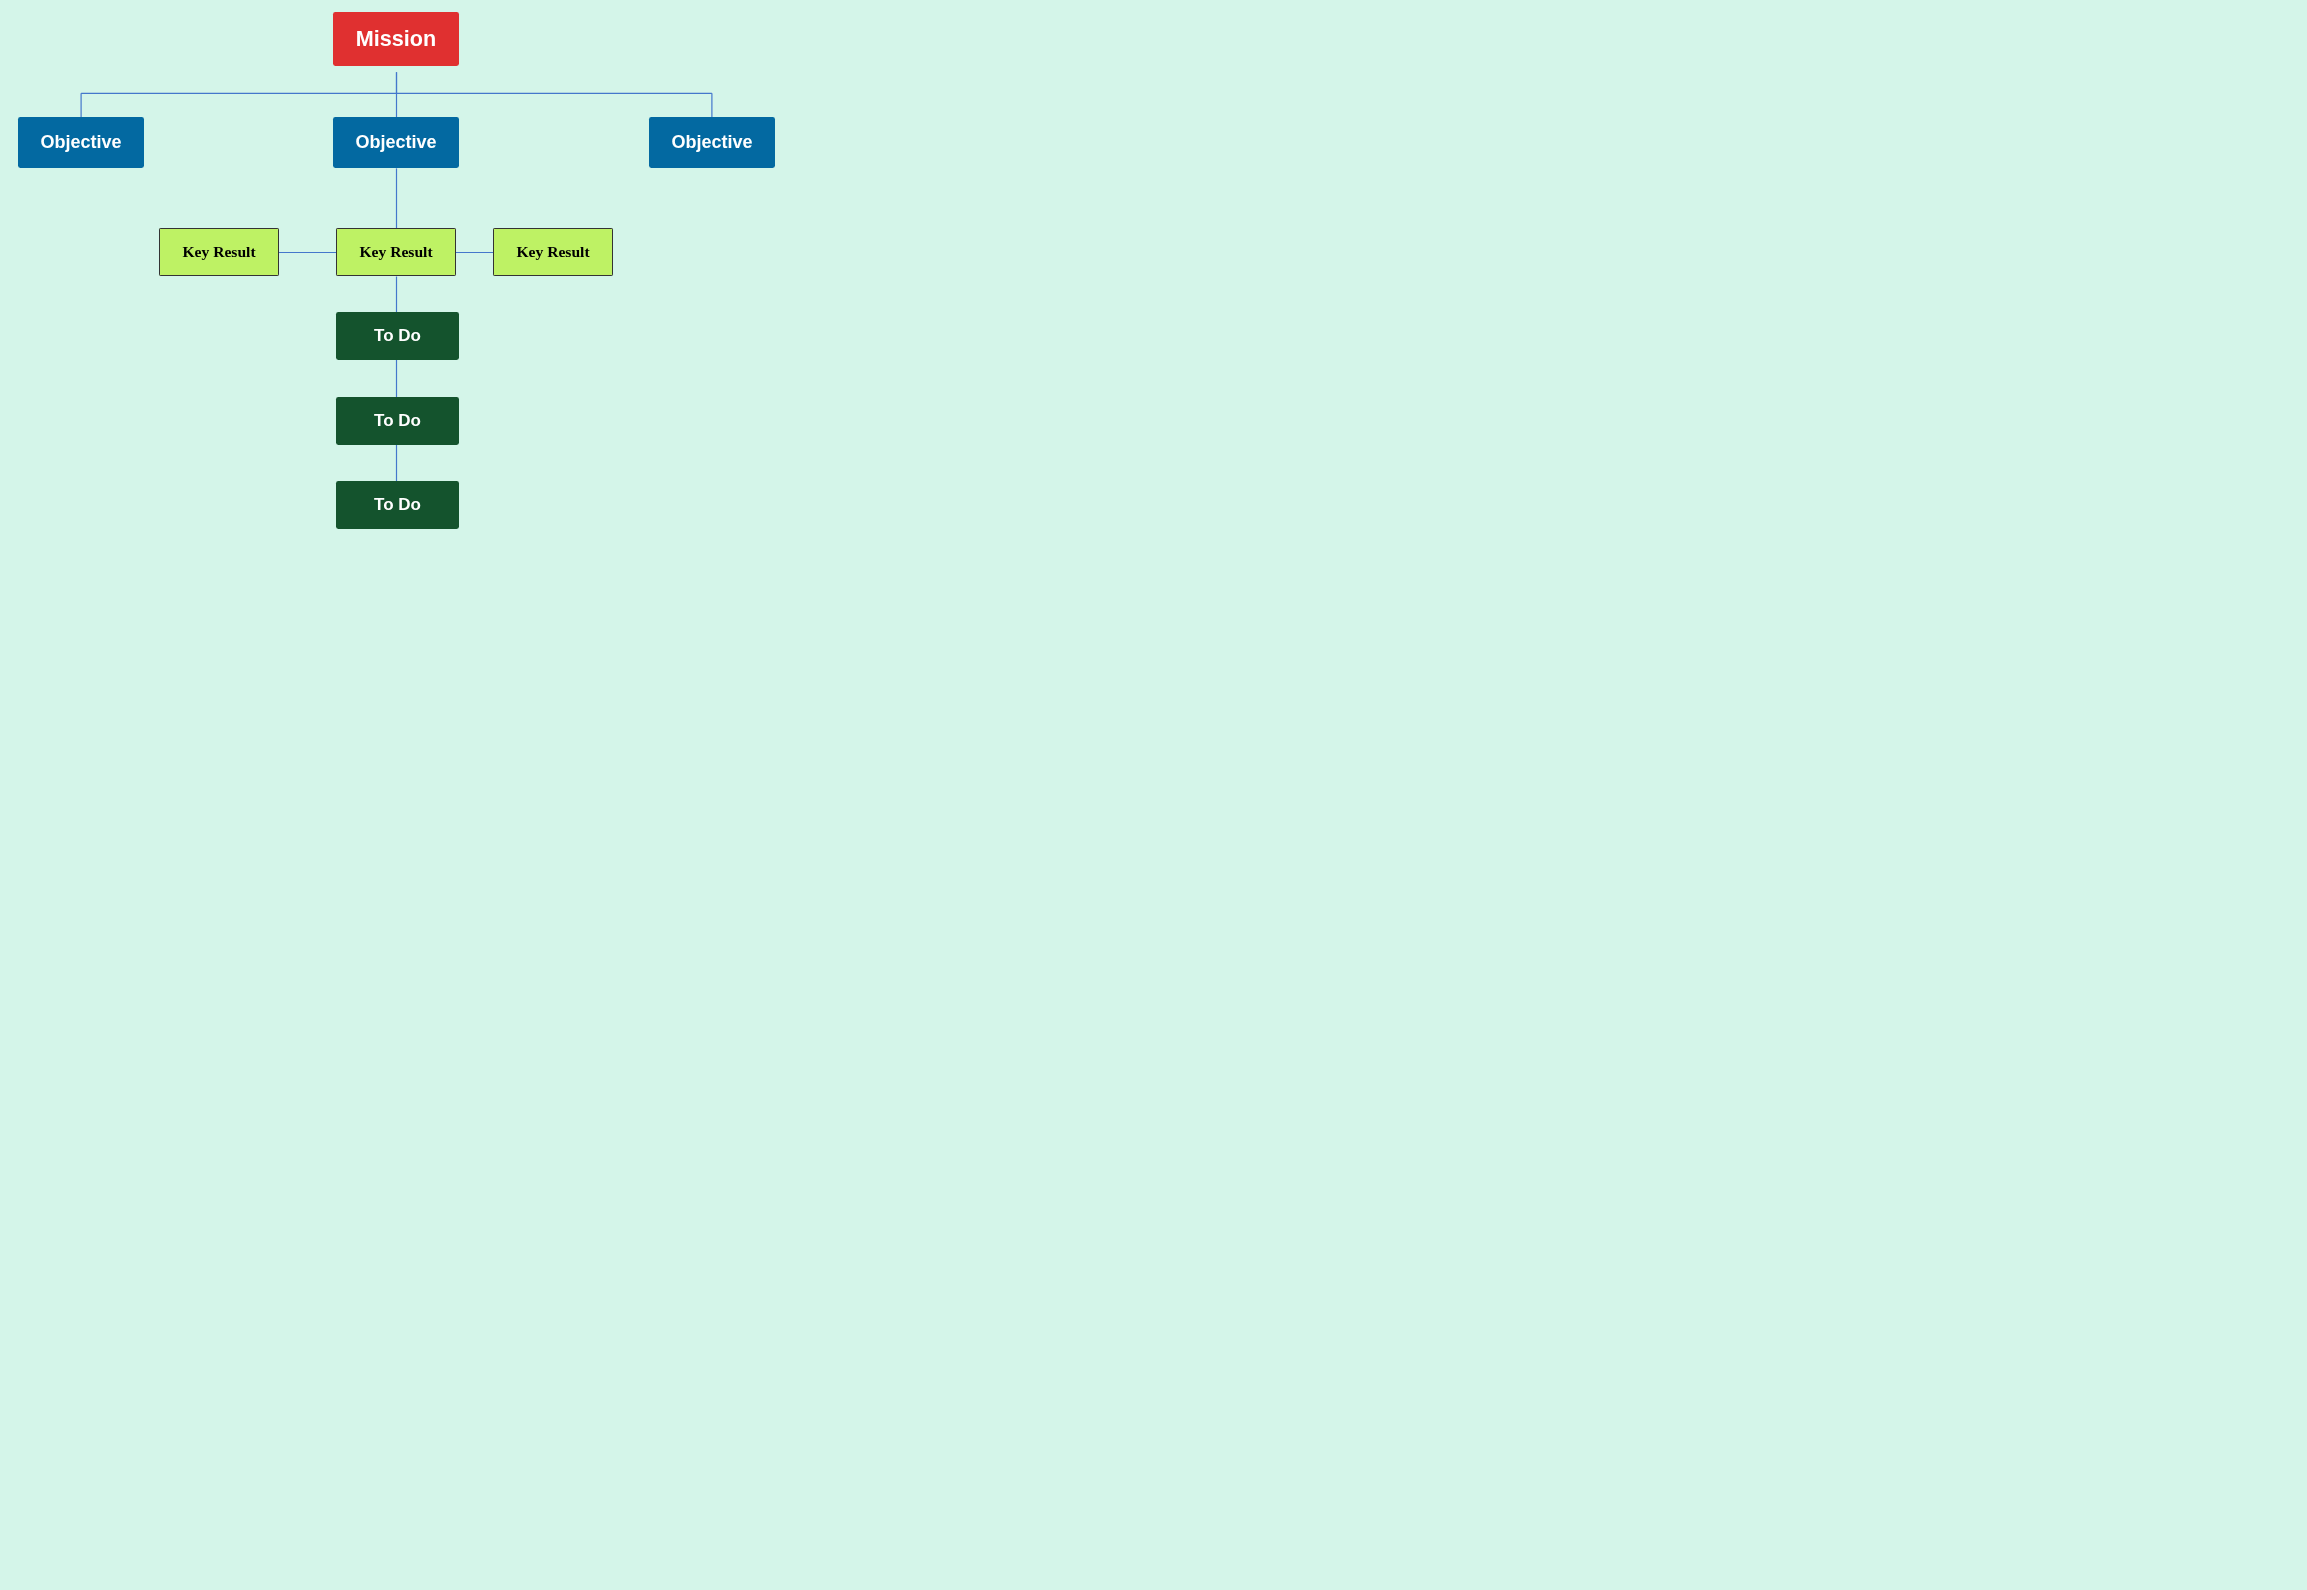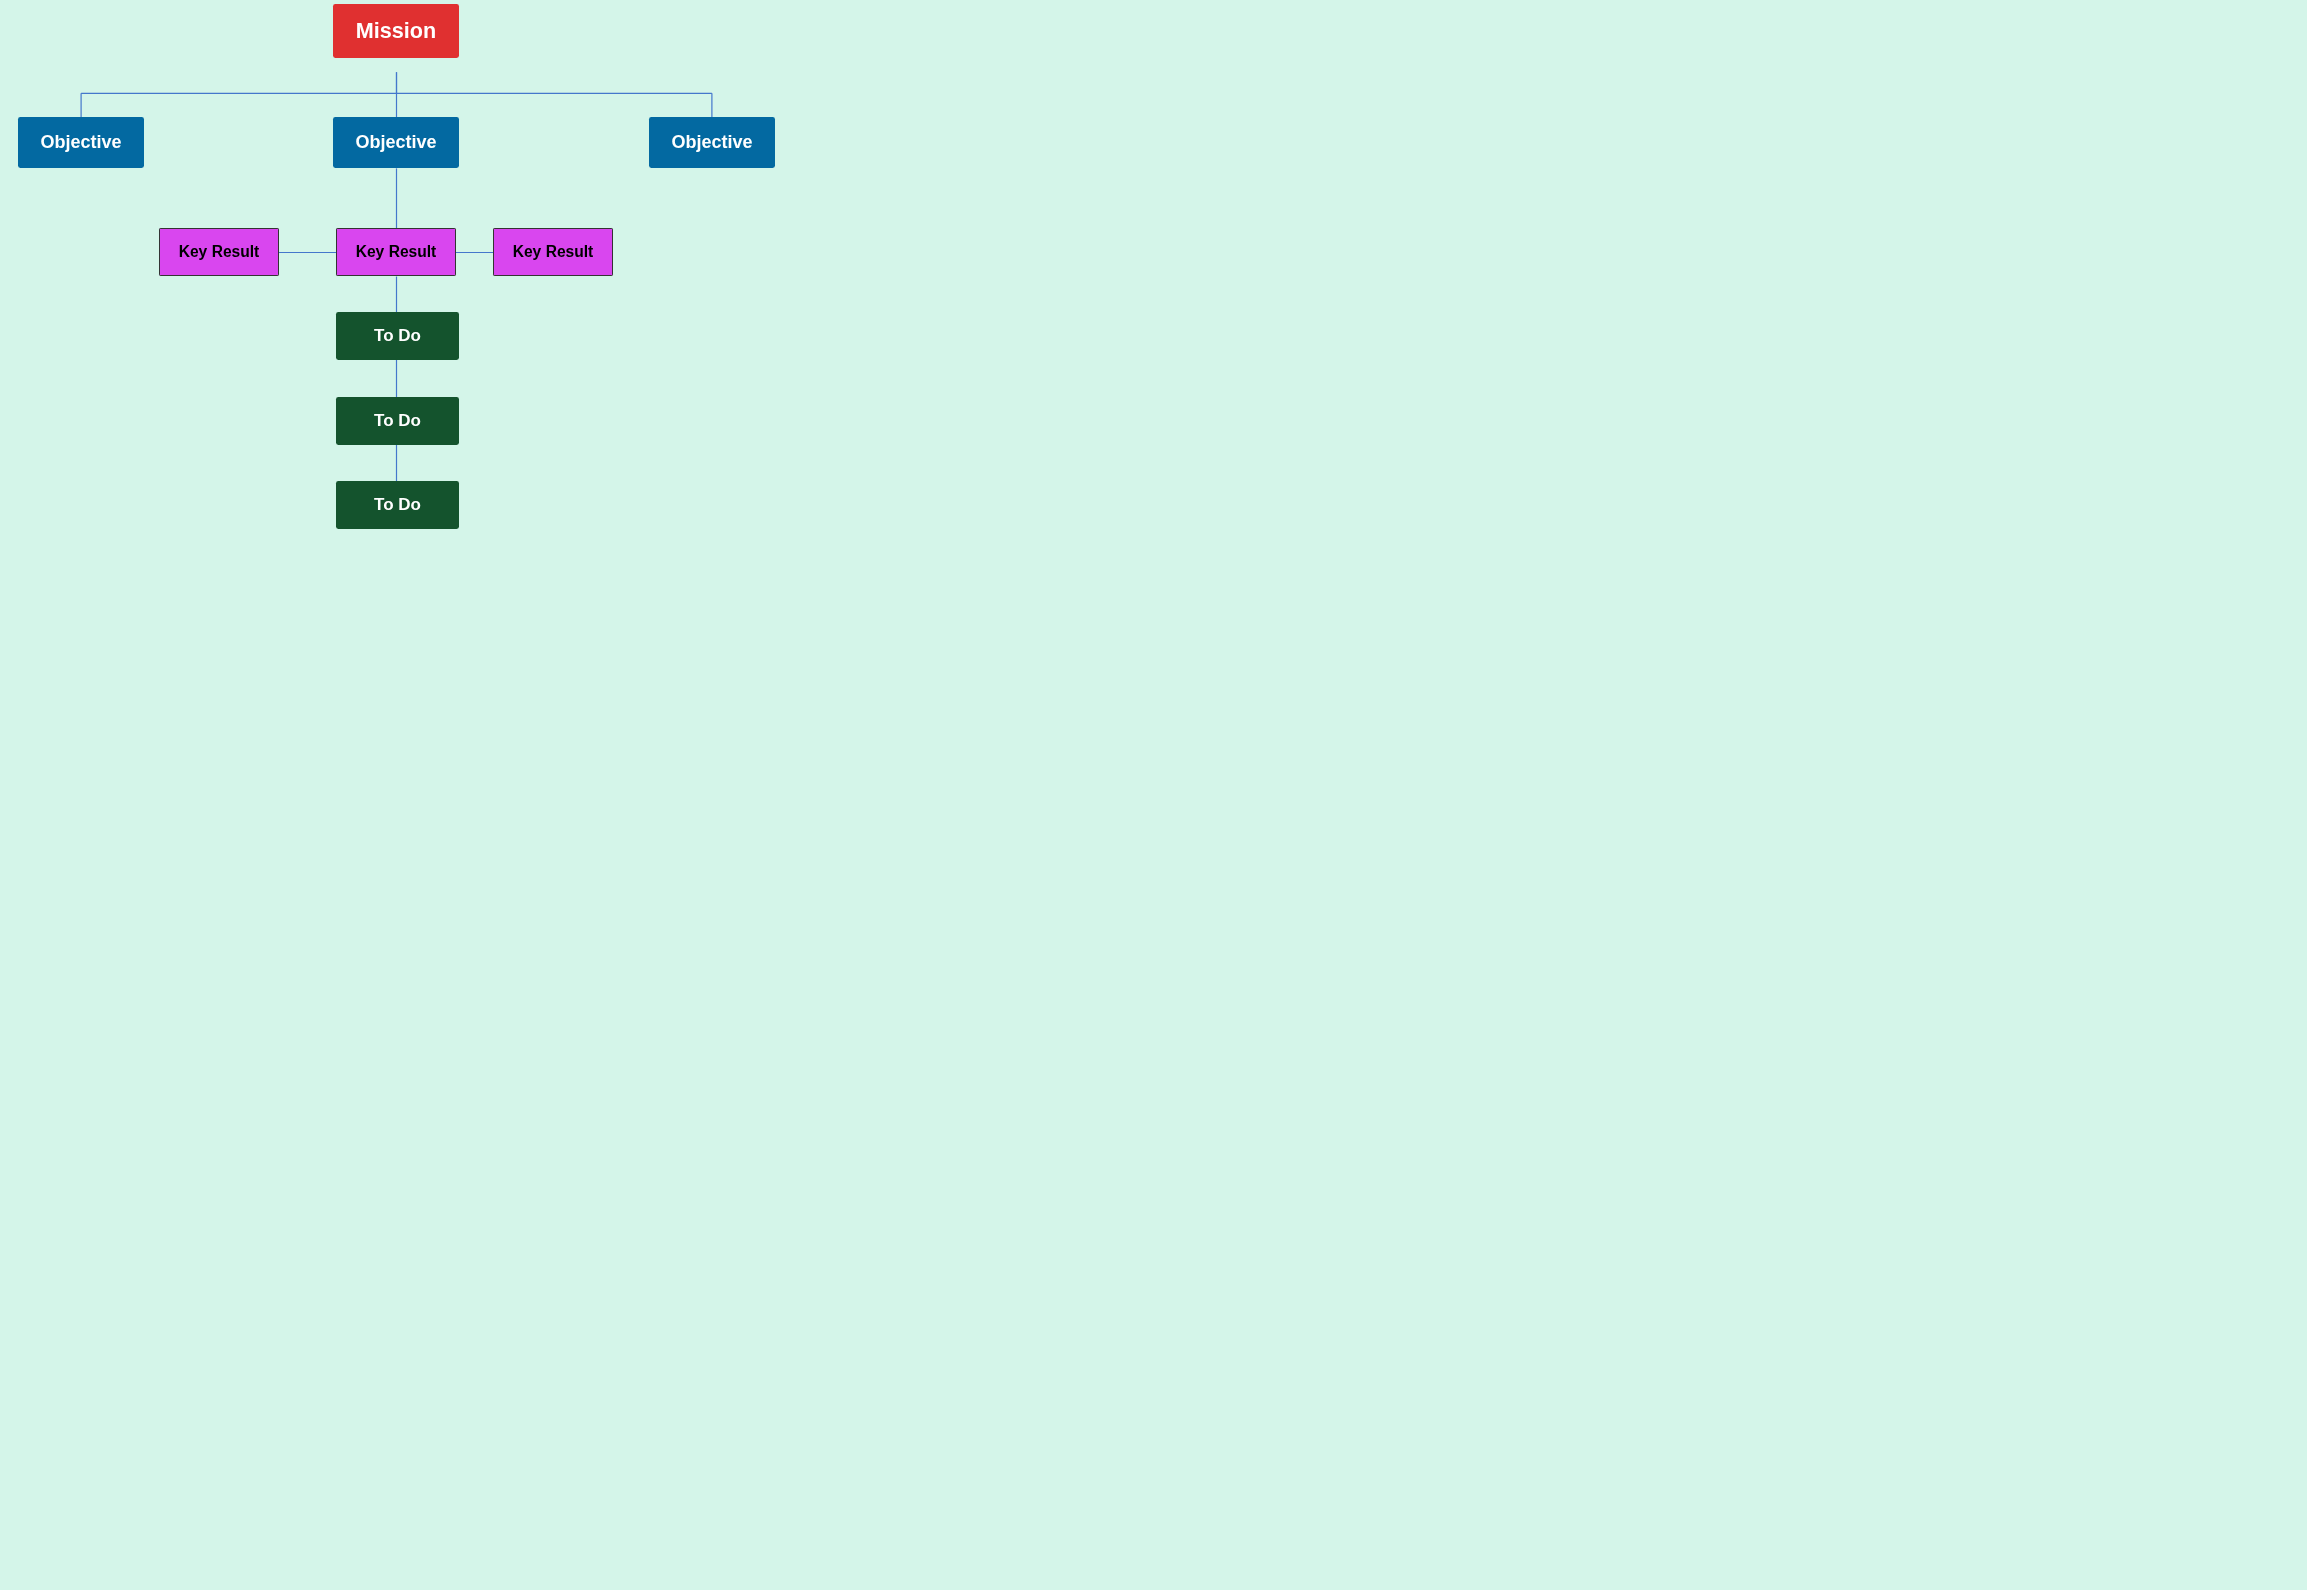--- a/index.html
+++ b/index.html
@@ -27,21 +27,21 @@
       text-align: center;
     }
 
     .mission {
       background-color: #e03030;
       color: white;
       font-size: 21.6px;
       width: 126px;
       height: 54px;
       border-radius: 2.4px;
-      top: 4px;
+      top: 12px;
       left: 333px;
       align-items: center;
     }
 
     .objective {
       background-color: #0369a1;
       color: white;
       font-size: 18px;
       width: 126px;
       height: 51px;
@@ -57,27 +57,28 @@
       top: 117px;
       left: 333px;
     }
 
     .obj-right {
       top: 117px;
       left: 649px;
     }
 
     .key-result {
-      background-color: #d946ef;
+      background-color: #bef264;
       color: black;
       font-size: 15.6px;
       width: 120px;
       height: 48px;
       border: 1.2px solid #333;
       border-radius: 1.2px;
+      font-family: Liberation Serif, serif;
     }
 
     .kr-left {
       top: 228px;
       left: 159px;
     }
 
     .kr-center {
       top: 228px;
       left: 336px;

